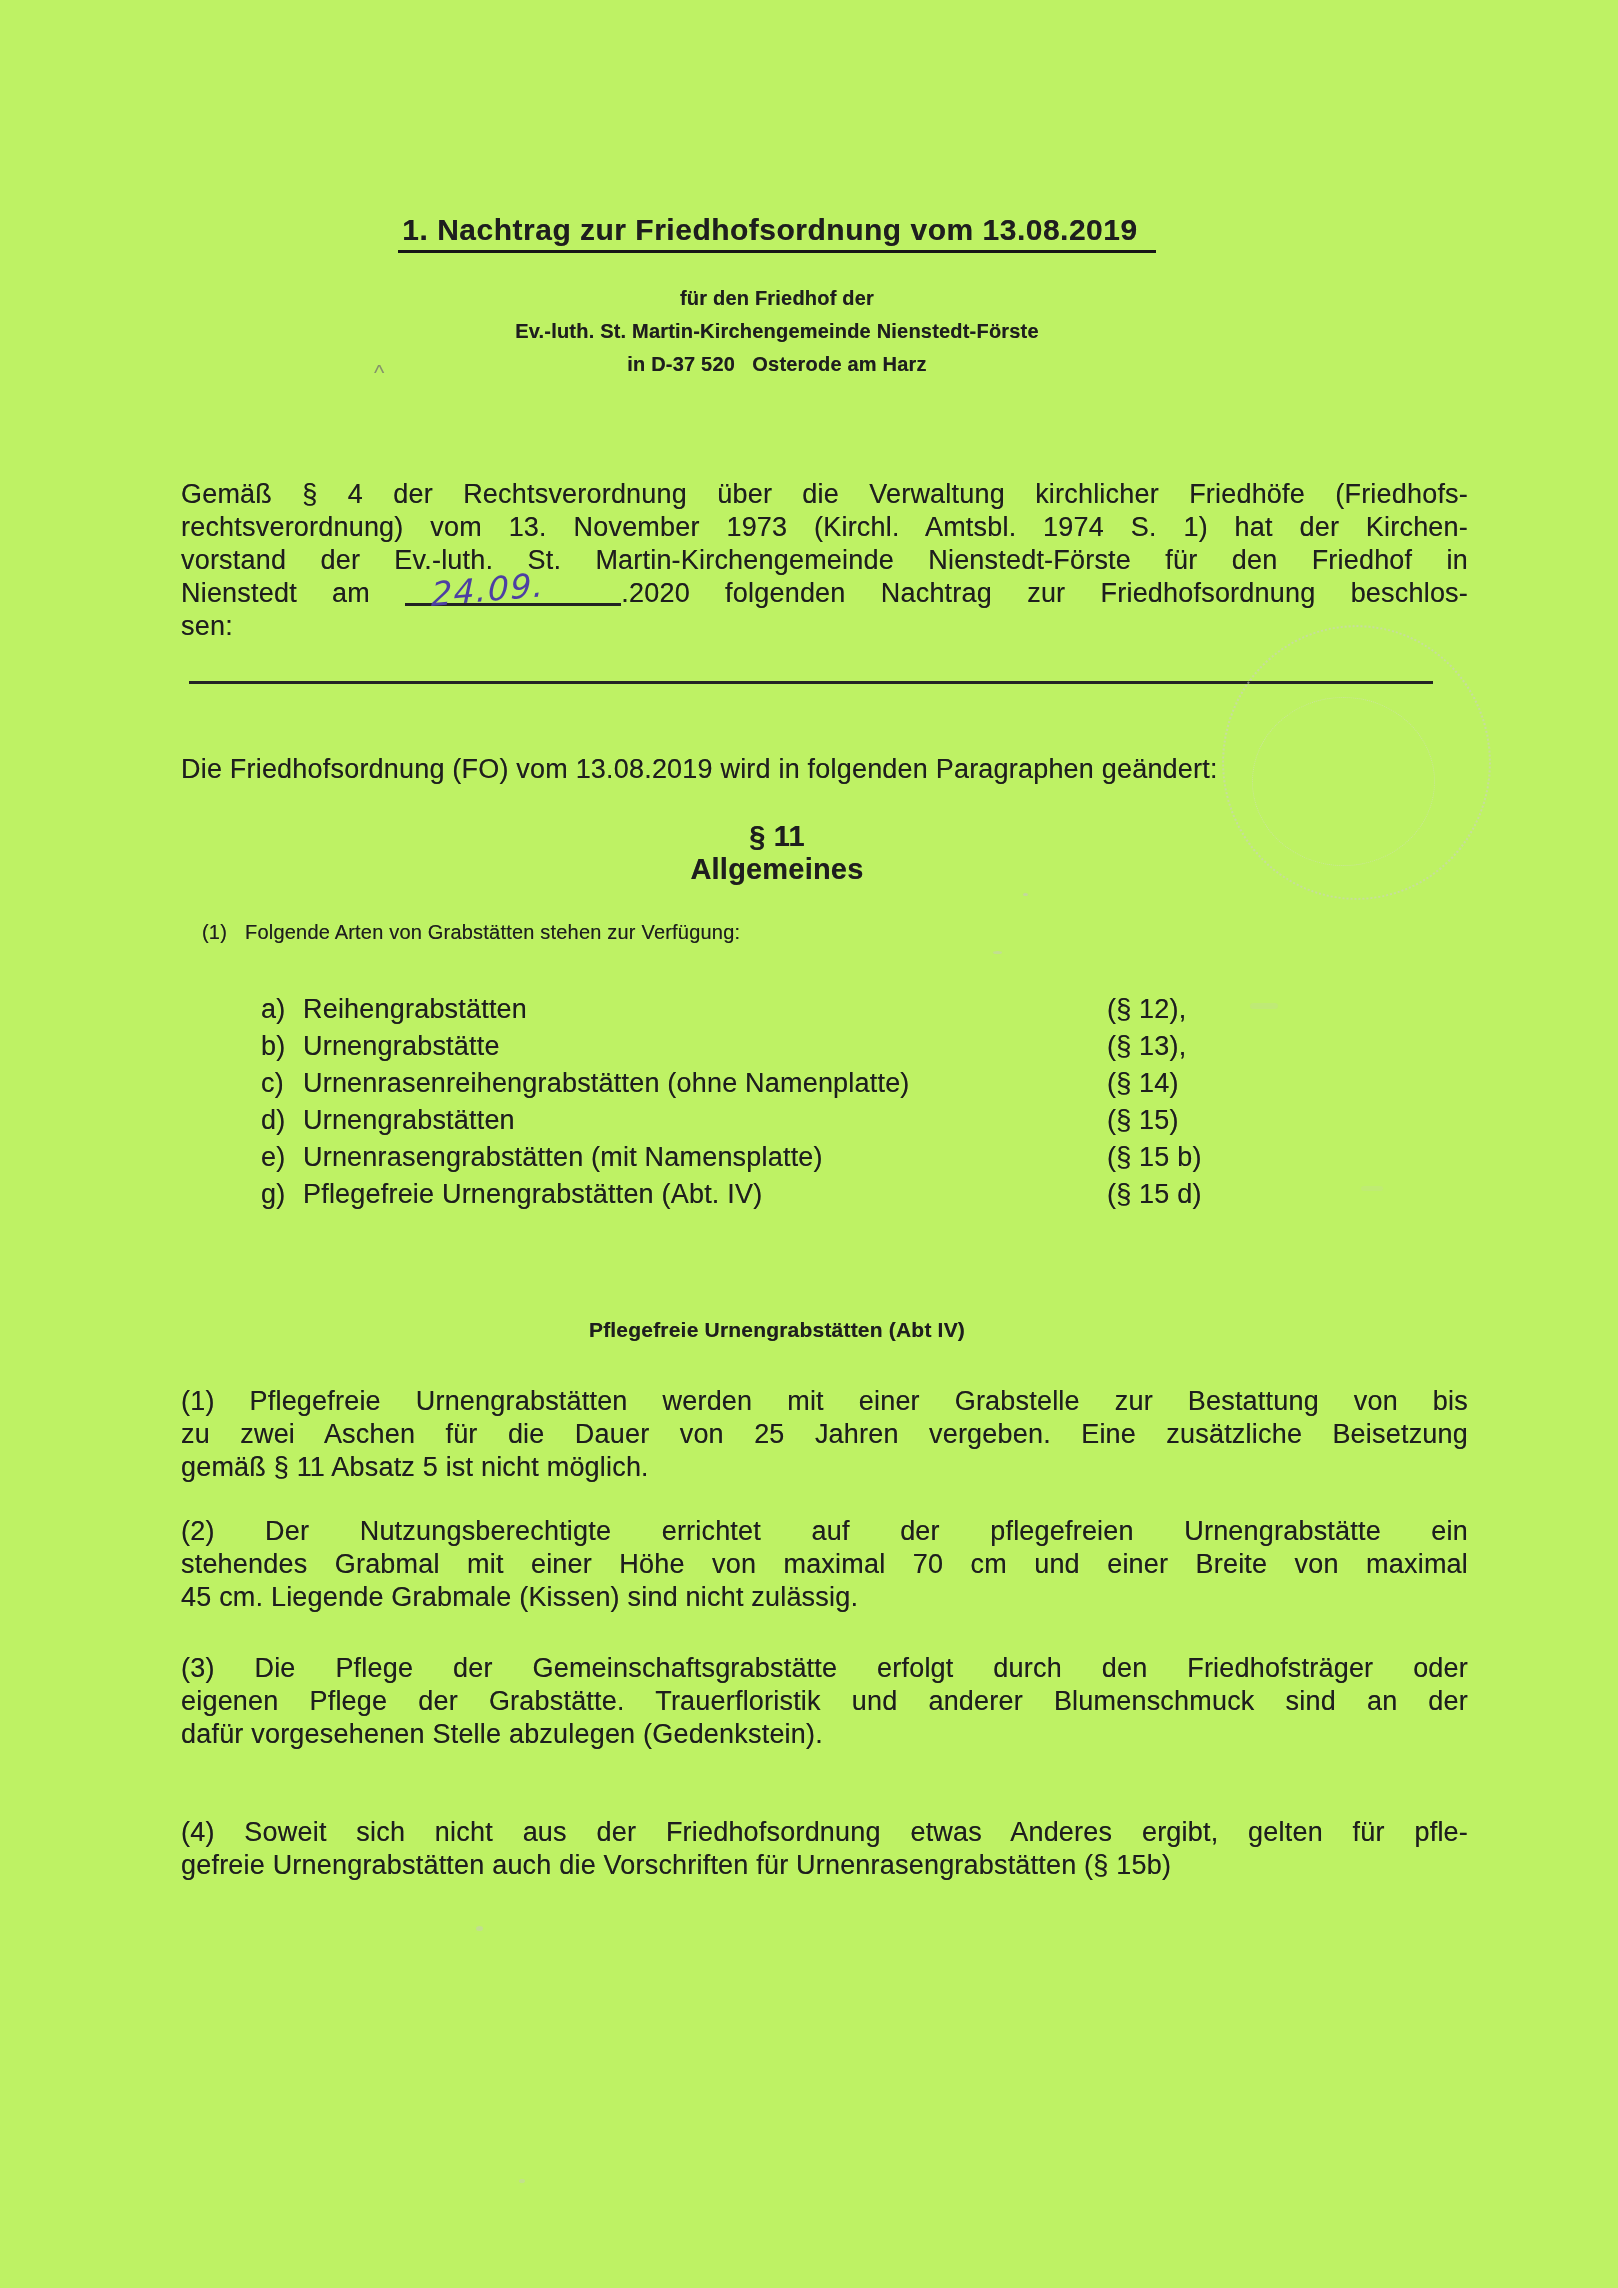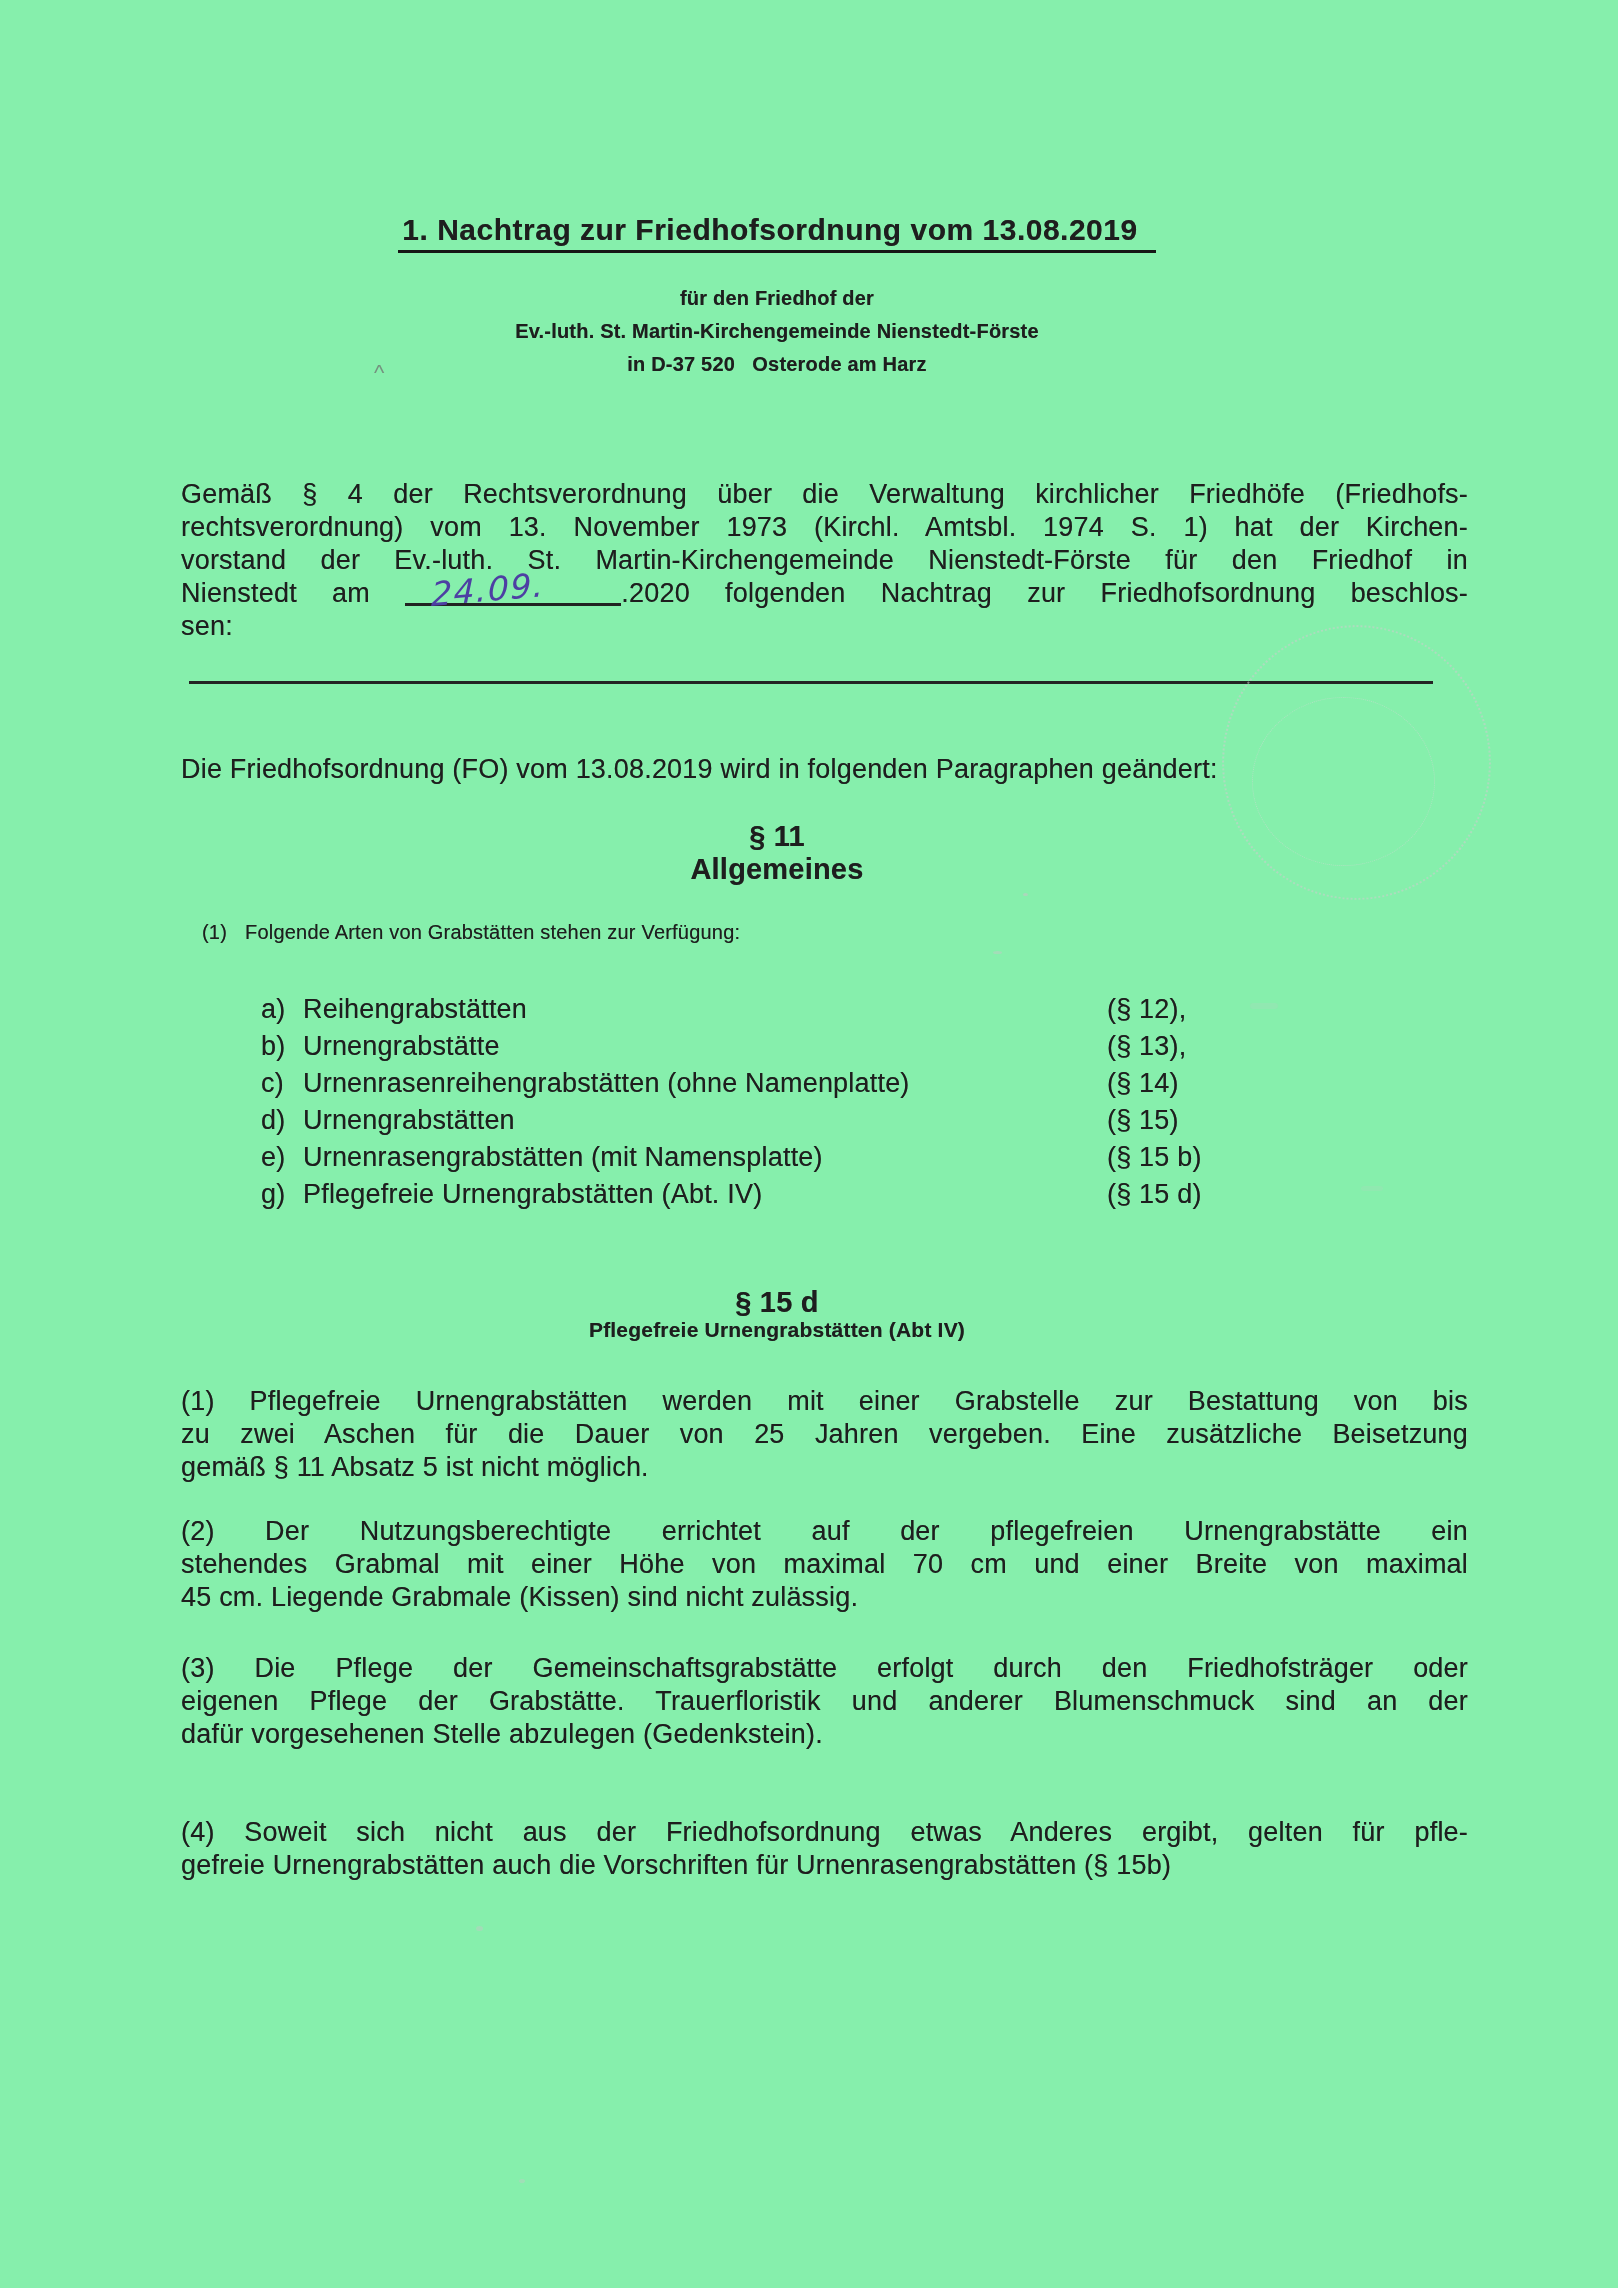--- a/index.html
+++ b/index.html
@@ -1,19 +1,19 @@
 <!DOCTYPE html>
 <html><head>
 <meta charset="utf-8">
 <style>
   html,body{margin:0;padding:0;background:#ffffff;}
   .page{
     position:relative;
     width:1619px;height:2289px;
-    background:#86efac;
+    background:#bef264;
     font-family:"Liberation Sans","DejaVu Sans",sans-serif;
     color:#1e1e1e;
     text-shadow:0 0 0.4px rgba(25,25,25,.55);
     letter-spacing:0.2px;
     overflow:hidden;
   }
   .abs{position:absolute;}
   .center-col{left:181px;width:1192px;text-align:center;}
   .content{left:181px;width:1287px;font-size:27px;line-height:33px;}
   .jline{text-align:justify;text-align-last:justify;text-justify:inter-word;}
@@ -137,21 +137,20 @@
     <div class="grow">
       <span class="glabel">e)</span><span>Urnenrasengrabstätten (mit Namensplatte)</span>
       <span class="gref">(§ 15 b)</span>
     </div>
     <div class="grow">
       <span class="glabel">g)</span><span>Pflegefreie Urnengrabstätten (Abt. IV)</span>
       <span class="gref">(§ 15 d)</span>
     </div>
   </div>
 
-  <div class="abs center-col h15d">§ 15 d</div>
   <div class="abs center-col h15dsub">Pflegefreie Urnengrabstätten (Abt IV)</div>
 
   <div class="abs content p1">
     <div class="jline">(1) Pflegefreie Urnengrabstätten werden mit einer Grabstelle zur Bestattung von bis</div>
     <div class="jline">zu zwei Aschen für die Dauer von 25 Jahren vergeben. Eine zusätzliche Beisetzung</div>
     <div class="pline">gemäß § 11 Absatz 5 ist nicht möglich.</div>
   </div>
 
   <div class="abs content p2">
     <div class="jline">(2) Der Nutzungsberechtigte errichtet auf der pflegefreien Urnengrabstätte ein</div>

